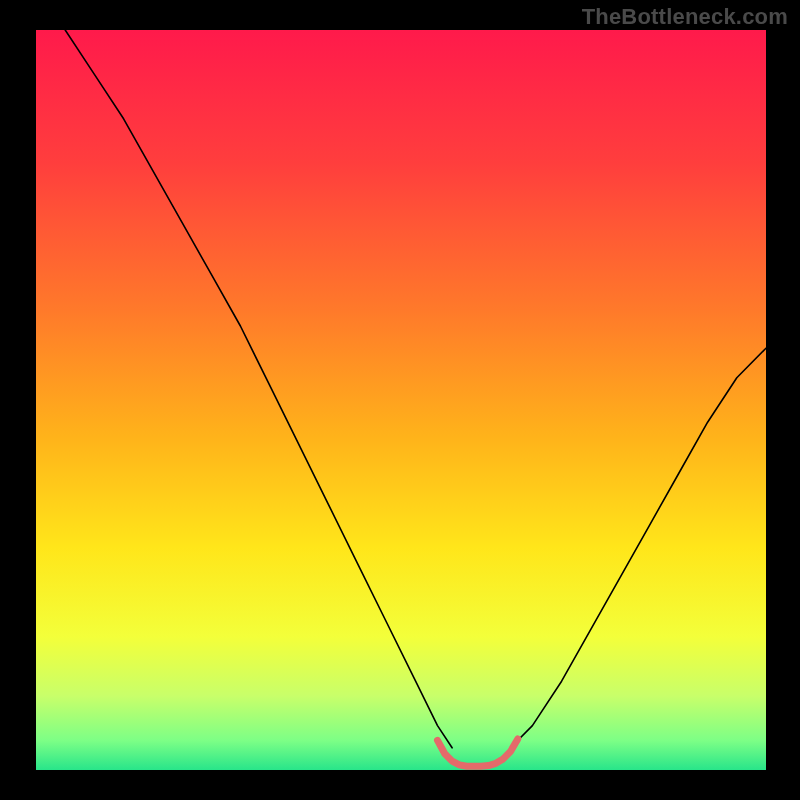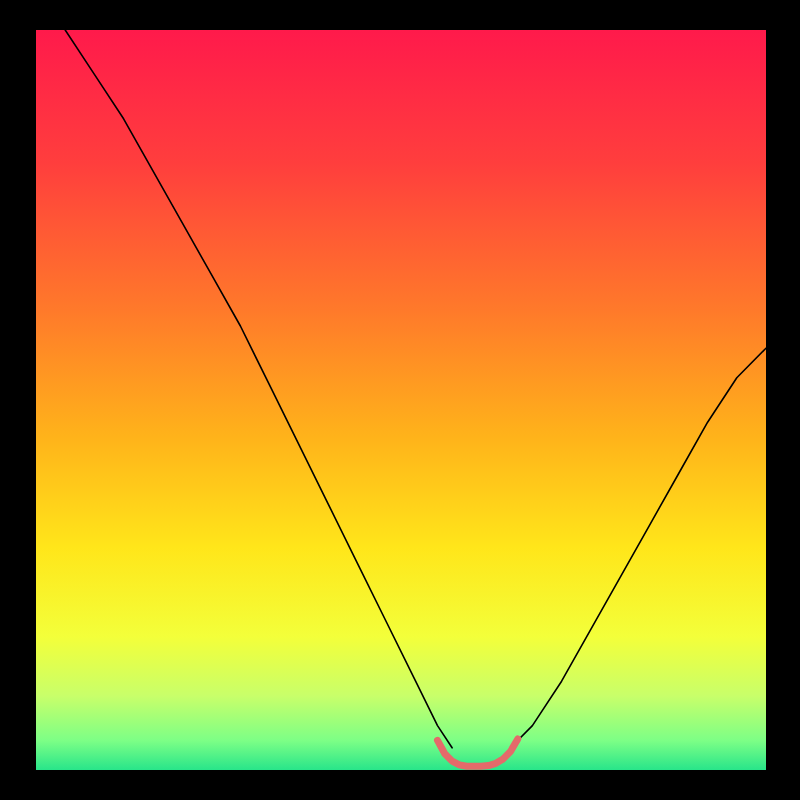--- a/index.html
+++ b/index.html
@@ -38,20 +38,21 @@
   .plot svg {
     display: block;
     width: 730px;
     height: 740px;
   }
 </style>
 </head>
 <body>
 
 <div class="frame">
+  <div class="watermark">TheBottleneck.com</div>
 
   <div class="plot">
     <svg id="chart-svg" viewBox="0 0 730 740" preserveAspectRatio="none">
       <defs>
         <linearGradient id="bg-grad" x1="0" y1="0" x2="0" y2="1">
             <stop offset="0%" stop-color="#ff1a4b"></stop>
             <stop offset="18%" stop-color="#ff3e3d"></stop>
             <stop offset="38%" stop-color="#ff7a2a"></stop>
             <stop offset="55.00000000000001%" stop-color="#ffb31a"></stop>
             <stop offset="70%" stop-color="#ffe61a"></stop>

